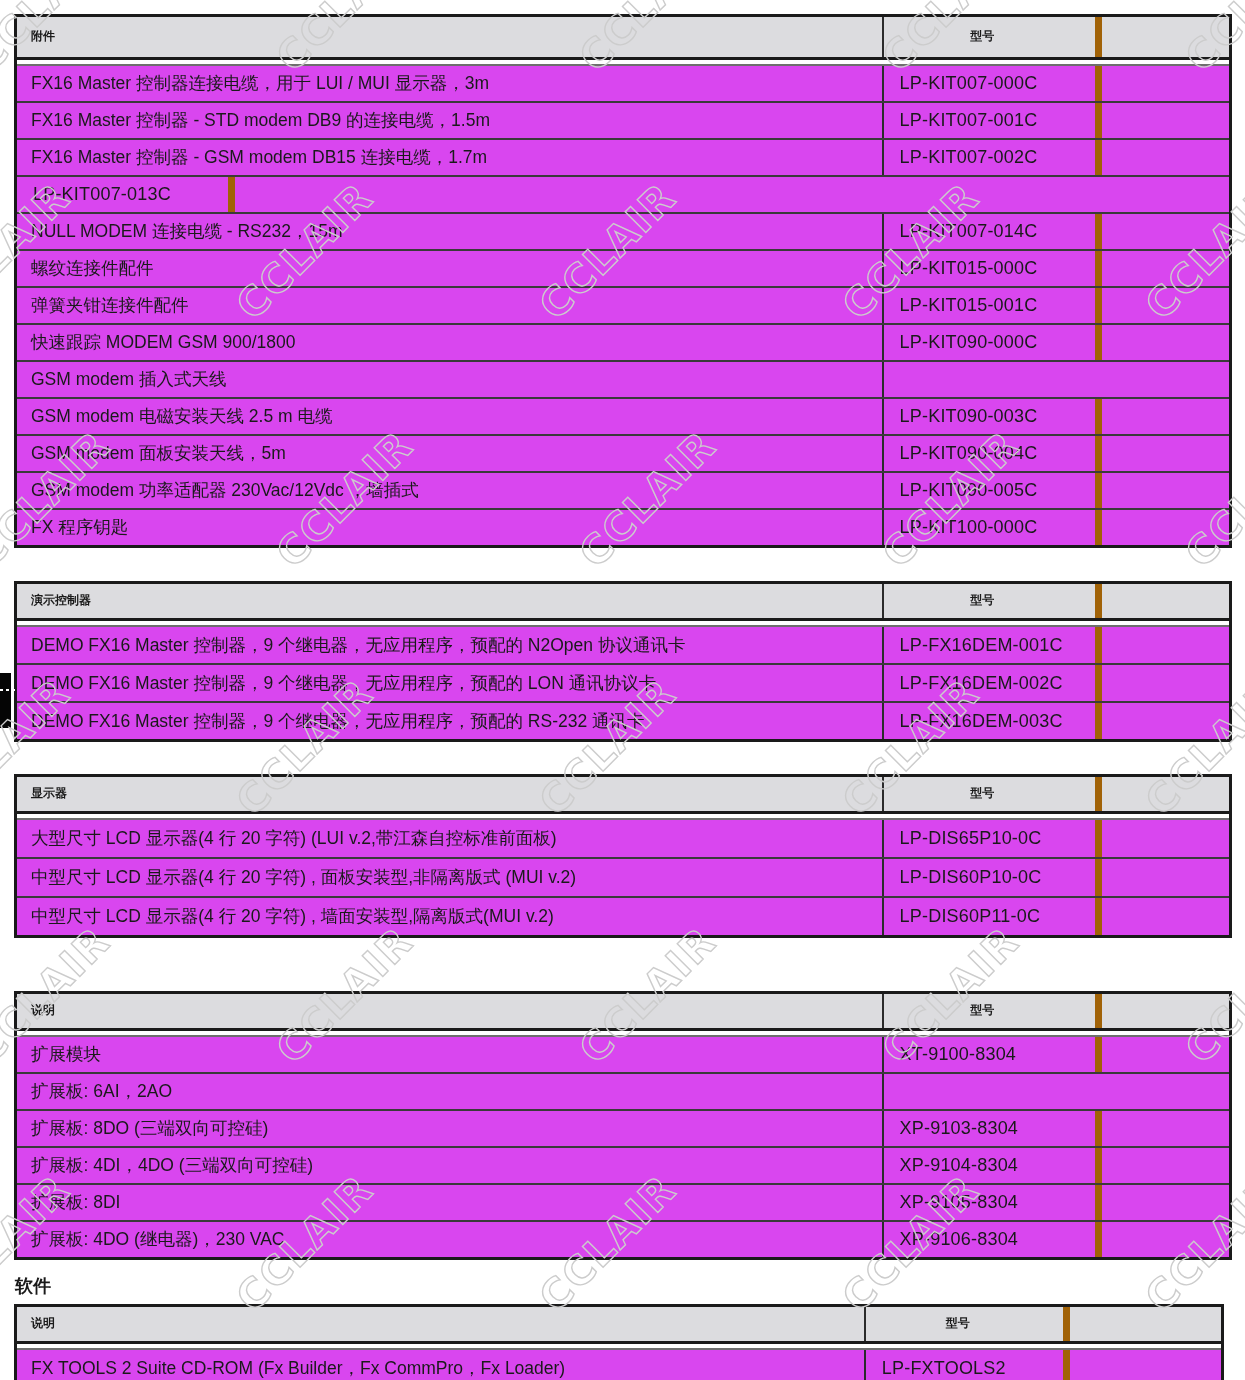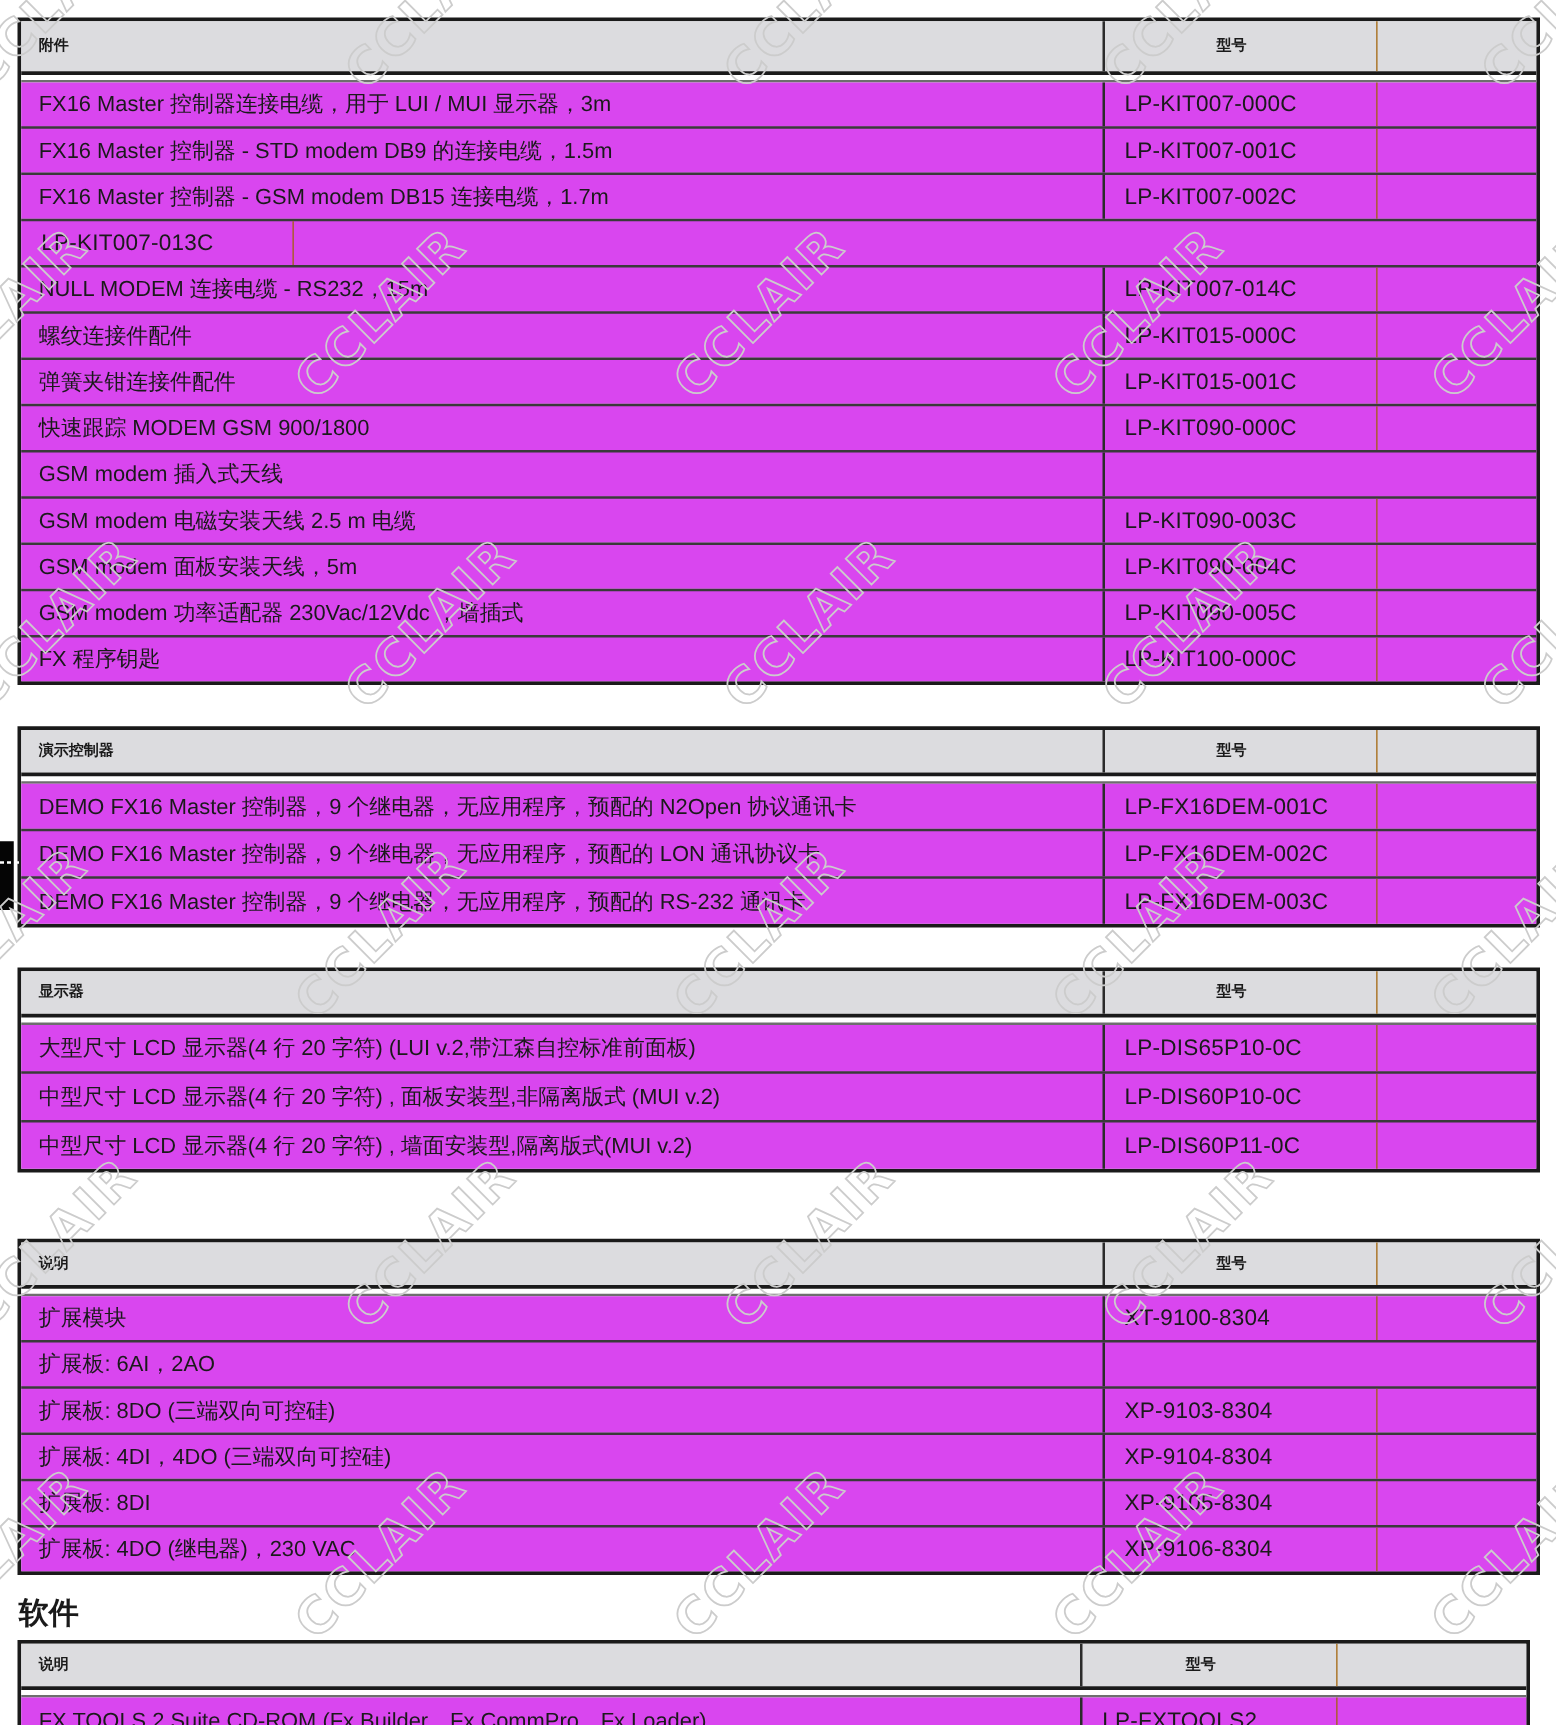--- a/index.html
+++ b/index.html
@@ -28,21 +28,21 @@
     font-weight:bold;
   }
   .td {
     display:flex; align-items:center;
     box-sizing:border-box;
     padding:2px 14px;
     font-size:17.5px;
     line-height:1.15;
   }
   .c1 { width:71.5%; border-right:2px solid #2b2b2b; }
-  .c2 { width:18%;   border-right:1px solid #a16207; padding-left:16px; }
+  .c2 { width:18%;   border-right:7px solid #a16207; padding-left:16px; }
   .c3 { flex:1; }
   .t5 .c1 { width:70.5%; }
   .t5 .c2 { width:17%; }
 
   .head .td { font-size:12px; }
   .head .c2 { justify-content:center; padding-left:0; }
 
   
   .dbl {
     height:4px;
@@ -61,21 +61,21 @@
   .t4 .rows .td { min-height:35px; }
   .t5 .rows .td { min-height:37px; }
 
   .model-cell { font-size:18px; letter-spacing:0.2px; }
 
   
   .gap1 { height:33px; } .gap2 { height:32px; } .gap3 { height:53px; }
 
   
   .soft-heading {
-    font-weight:bold; font-size:24px;
+    font-weight:bold; font-size:18px;
     margin:14px 0 6px 1px;
   }
 
   
   .edge-mark {
     position:absolute; left:0; top:673px;
     width:11px; height:55px;
     background:#050505; z-index:2;
   }
   .edge-mark .dash {

